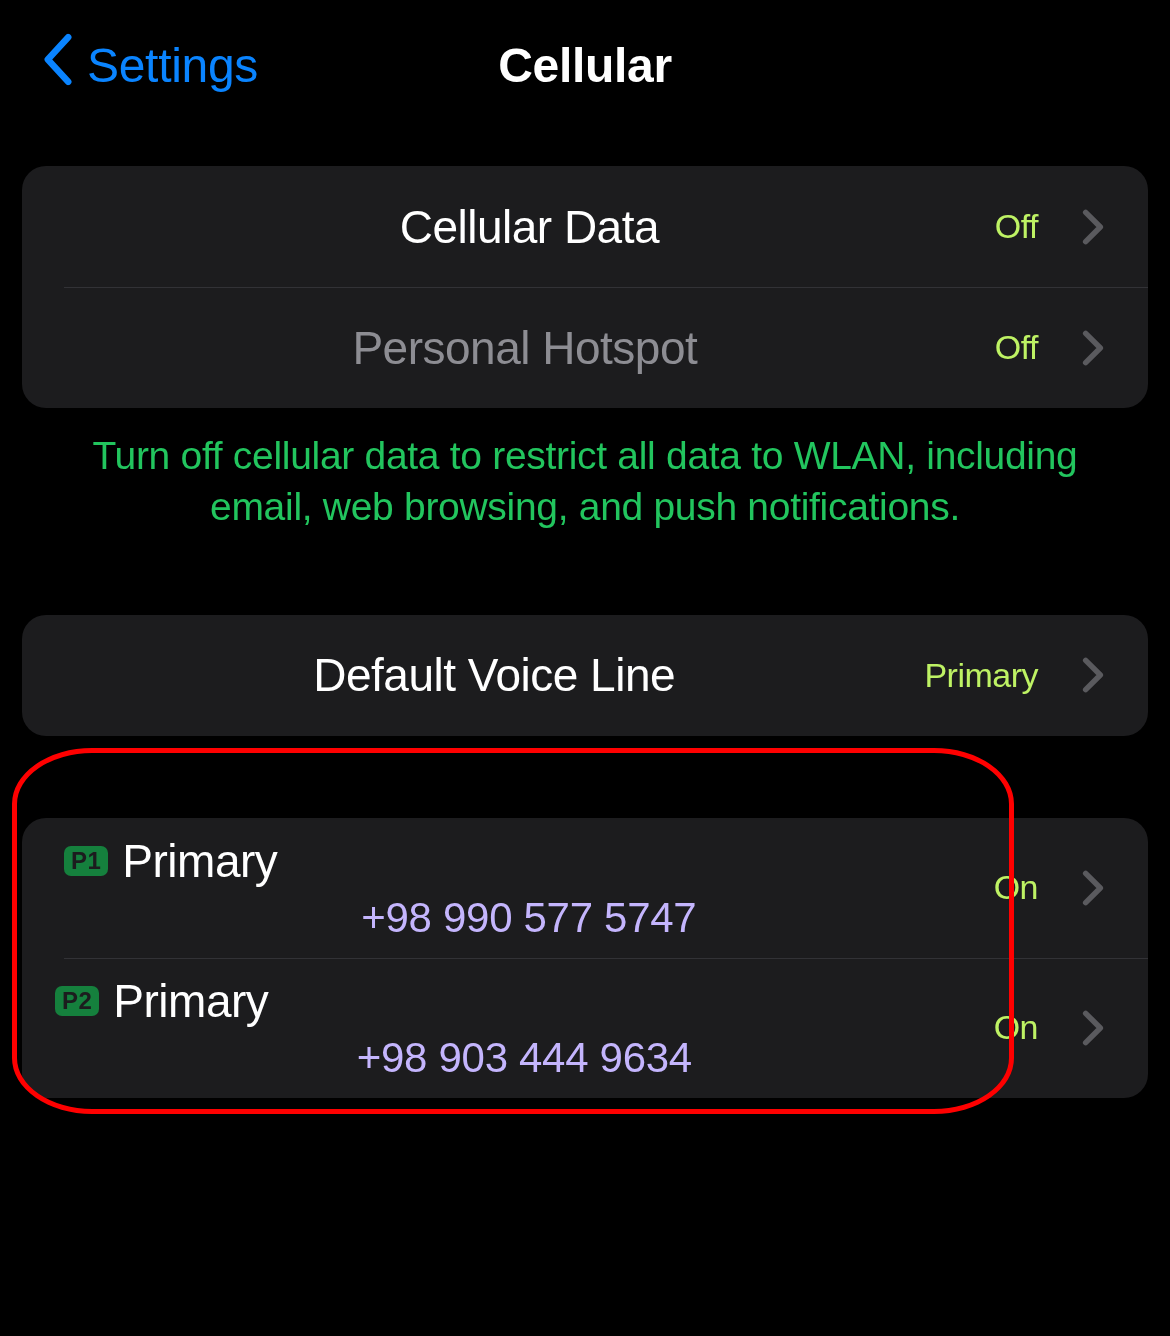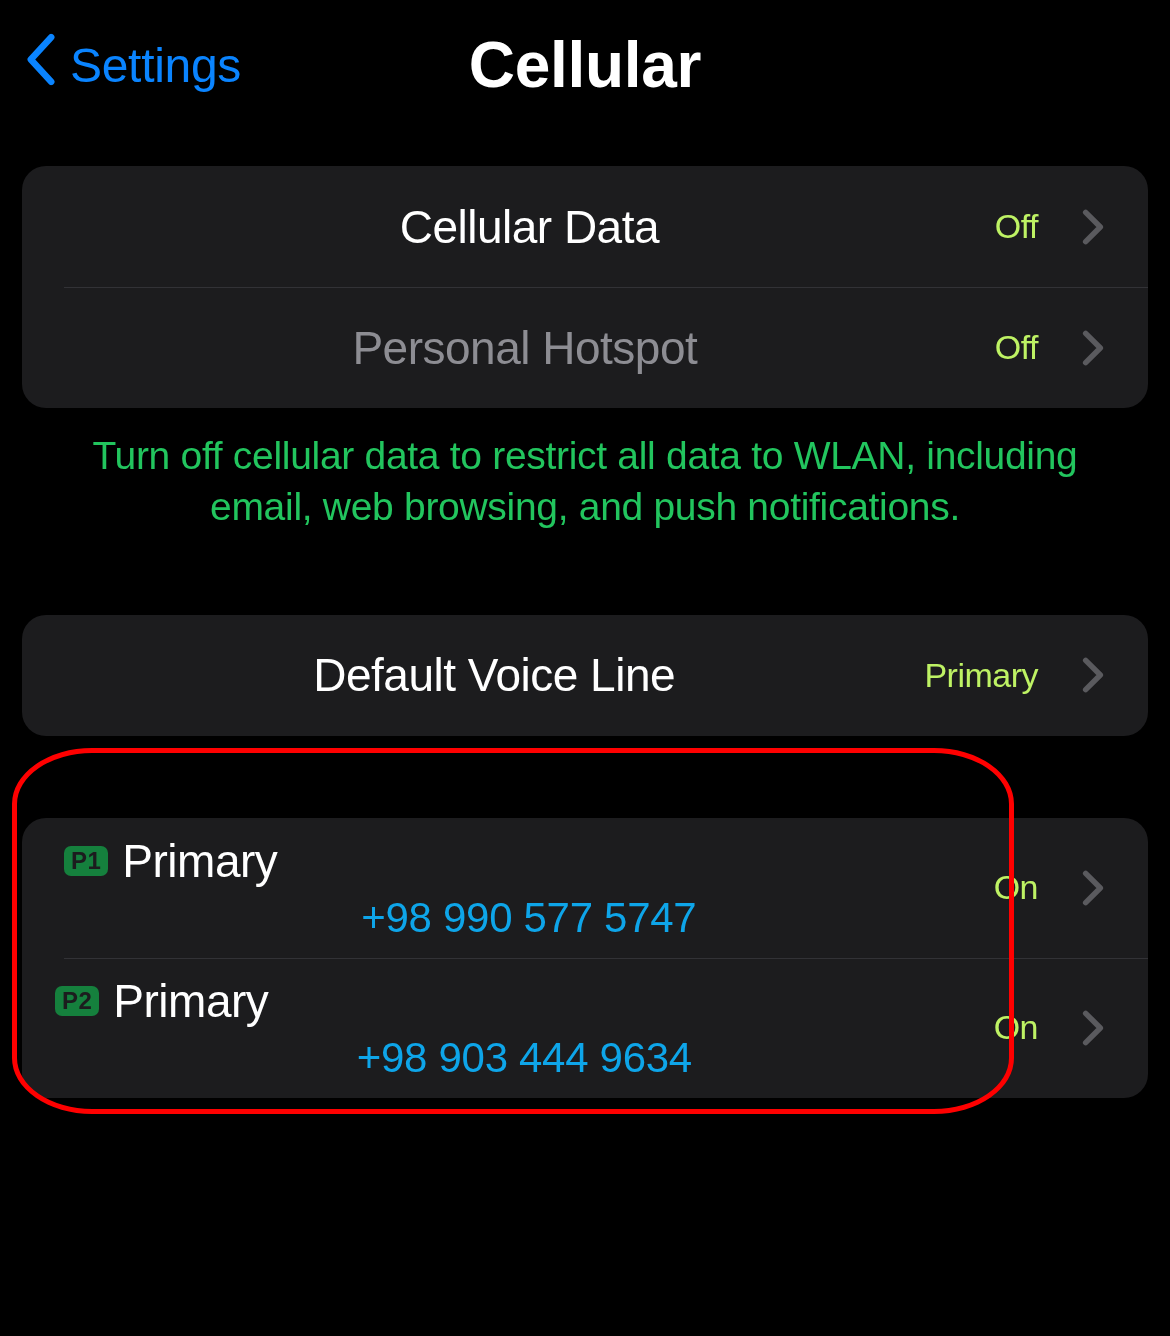--- a/index.html
+++ b/index.html
@@ -19,37 +19,37 @@
     }
     .nav {
       height: 130px;
       position: relative;
       display: flex;
       align-items: center;
       justify-content: center;
     }
     .back {
       position: absolute;
-      left: 24px;
+      left: 41px;
       top: 50%;
       transform: translateY(-50%);
       display: flex;
       align-items: center;
       color: #0a84ff;
       font-size: 48px;
       font-weight: 400;
       cursor: pointer;
       letter-spacing: -0.3px;
     }
     .back svg {
       margin-right: 12px;
     }
     .title {
       color: #fff;
-      font-size: 64px;
+      font-size: 48px;
       font-weight: 600;
       letter-spacing: -0.3px;
     }
     .content {
       padding: 0 22px;
       text-align: center;
     }
     .group {
       background: #1c1c1e;
       border-radius: 24px;
@@ -136,21 +136,21 @@
       padding: 3px 7px 3px 7px;
       line-height: 1;
       letter-spacing: 0.5px;
     }
     .sim-name {
       color: #fff;
       font-size: 46px;
       letter-spacing: -0.5px;
     }
     .sim-number {
-      color: #0ea5e9;
+      color: #c4b5fd;
       font-size: 42px;
       letter-spacing: -0.3px;
     }
     .annotation-circle {
       position: absolute;
       border: 5px solid #ff0000;
       border-radius: 80px / 56px;
       pointer-events: none;
       left: 12px;
       top: 748px;

